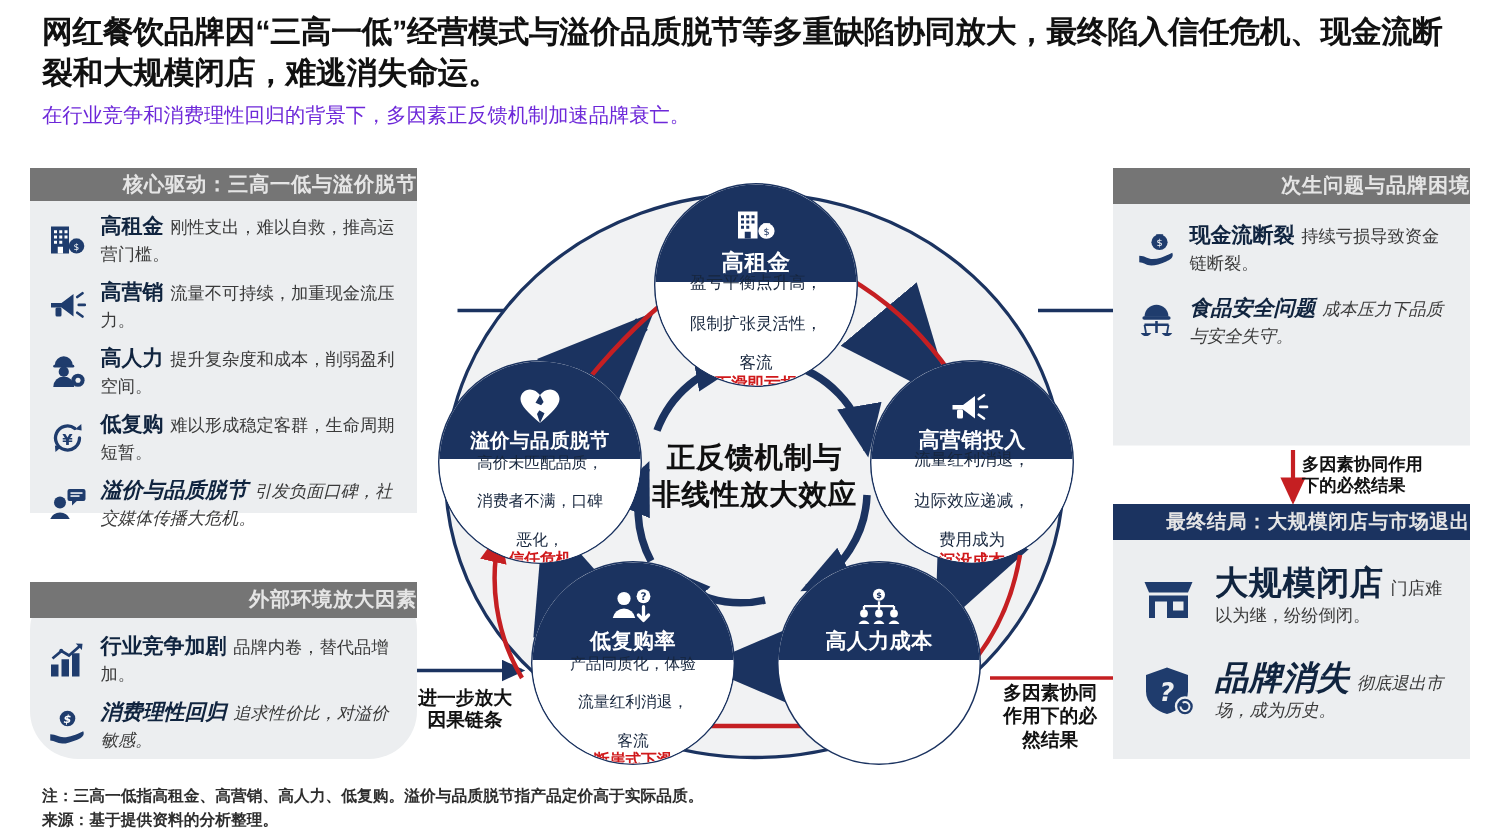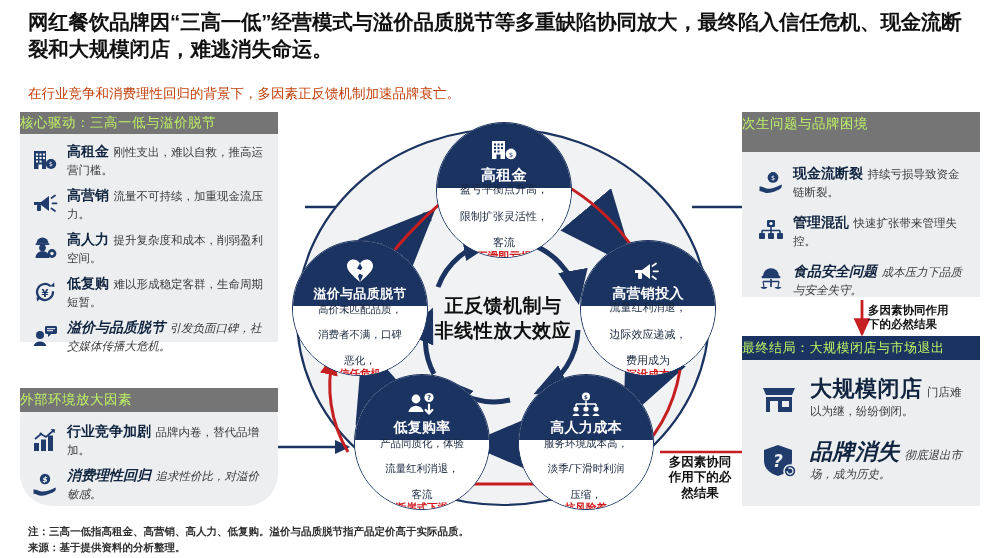--- a/index.html
+++ b/index.html
@@ -12,28 +12,28 @@
   }
   .page{position:relative;width:1000px;height:558px;}
 
   
   .header{position:absolute;left:28px;top:8px;width:948px;}
   .title{
     font-size:20.5px;font-weight:bold;line-height:1.32;
     color:#111111;letter-spacing:-0.2px;
   }
   .subtitle{
-    margin-top:23px;font-size:13.5px;color:#c2410c;font-weight:normal;
+    margin-top:6px;font-size:13.5px;color:#6d28d9;font-weight:normal;
     letter-spacing:0px;
   }
 
   
   .panel{position:absolute;background:#eceef0;}
   .panel-head{
-    color:#bef264;font-weight:normal;text-align:left;
+    color:#e5e5e5;font-weight:bold;text-align:right;
     font-size:13.5px;letter-spacing:.5px;
   }
   .head-gray{background:#757575;}
   .head-navy{background:#1b3360;}
   .panel-body{padding:7px 10px 8px 10px;}
 
   .item{display:flex;align-items:center;margin-bottom:7px;}
   .item:last-child{margin-bottom:2px;font-style:italic;}
   .item .ico{
     width:30px;min-width:30px;height:30px;margin-right:7px;
@@ -105,20 +105,22 @@
 
     <path d="M270,447 L348,447" stroke="#1b3360" stroke-width="2.4" fill="none" marker-end="url(#navyArrow)"></path>
 
     <path d="M692,207 L760,207" stroke="#1b3360" stroke-width="2.4" fill="none" marker-end="url(#navyArrow)"></path>
 
     <path d="M660,452 L760,452" stroke="#c51f22" stroke-width="2.4" fill="none" marker-end="url(#redArrow)"></path>
 
     <path d="M862,300 L862,334" stroke="#c51f22" stroke-width="2.8" fill="none" marker-end="url(#redArrow)"></path>
   </svg>
 
+  <div class="cap" style="left:250px;top:458px;width:120px;white-space:pre-line;">进一步放大
+因果链条</div>
   <div class="cap" style="left:650px;top:455px;width:100px;white-space:pre-line;">多因素协同
 作用下的必
 然结果</div>
   <div class="cap" style="left:868px;top:303px;width:126px;text-align:left;white-space:pre-line;font-size:11.5px;">多因素协同作用
 下的必然结果</div>
 
   <div class="panel" style="left:20px;top:112px;width:258px;height:230px;">
     <div class="panel-head head-gray" style="line-height:22px;height:22px;">核心驱动：三高一低与溢价脱节</div>
     <div class="panel-body">
 
@@ -244,54 +246,38 @@
         <span class="txt">
           <span class="t">消费理性回归</span>
           <span class="d">追求性价比，对溢价敏感。</span>
         </span>
       </div>
 
     </div>
   </div>
 
   <div class="panel" style="left:742px;top:112px;width:238px;height:185px;">
-    <div class="panel-head head-gray" style="line-height:24px;height:40px;">次生问题与品牌困境</div>
+    <div class="panel-head head-gray" style="line-height:24px;height:24px;">次生问题与品牌困境</div>
     <div class="panel-body" style="padding:11px 10px 8px 14px;">
 
       <div class="item" style="margin-bottom:12px;">
         <span class="ico">
           <svg width="26" height="26" viewBox="0 0 26 26">
               <ellipse cx="15" cy="8.5" rx="5.4" ry="5.2" fill="#1f3c6d"></ellipse>
               <path d="M12.6 3.2 L17.6 3.2 L16.3 5 L13.9 5 Z" fill="#1f3c6d"></path>
               <text x="15" y="11.2" font-size="6.4" fill="#fff" text-anchor="middle" font-family="DejaVu Sans">$</text>
               <path d="M1.5 17.5 c4 0 5.5 2.2 9 2.2 c4 0 8-1.7 13-4.2 c1.2 2.9 -1 4.6 -4 5.8 c-4 1.7 -7 2.7 -10 2.7 c-3.4 0 -5.2 -2.1 -8 -2.1 Z" fill="#1f3c6d"></path>
             </svg>
         </span>
         <span class="txt">
           <span class="t">现金流断裂</span>
           <span class="d">持续亏损导致资金链断裂。</span>
         </span>
       </div>
 
-      <div class="item" style="margin-bottom:12px;">
-        <span class="ico">
-          <svg width="26" height="26" viewBox="0 0 26 26">
-              <rect x="9" y="2" width="8" height="7" rx="1" fill="#1f3c6d"></rect>
-              <circle cx="13" cy="5.5" r="1.6" fill="#fff"></circle>
-              <path d="M13 9 L13 12.5 M4 12.5 L22 12.5 M4 12.5 L4 15 M13 12.5 L13 15 M22 12.5 L22 15" stroke="#1f3c6d" stroke-width="1.6" fill="none"></path>
-              <rect x="1" y="15" width="6" height="6" rx="1" fill="#1f3c6d"></rect>
-              <rect x="10" y="15" width="6" height="6" rx="1" fill="#1f3c6d"></rect>
-              <rect x="19" y="15" width="6" height="6" rx="1" fill="#1f3c6d"></rect>
-            </svg>
-        </span>
-        <span class="txt">
-          <span class="t">管理混乱</span>
-          <span class="d">快速扩张带来管理失控。</span>
-        </span>
-      </div>
 
       <div class="item">
         <span class="ico">
           <svg width="26" height="26" viewBox="0 0 26 26">
               <path d="M5 9.2 a8 8 0 0 1 16 0 Z" fill="#1f3c6d"></path>
               <rect x="3.6" y="8.8" width="18.8" height="2.4" rx="1.2" fill="#1f3c6d"></rect>
               <path d="M13 12 L13 20 M5 14.5 L21 14.5" stroke="#1f3c6d" stroke-width="1.7"></path>
               <path d="M2.5 20 a4 4 0 0 0 7 0 Z" fill="#1f3c6d"></path>
               <path d="M16.5 20 a4 4 0 0 0 7 0 Z" fill="#1f3c6d"></path>
               <path d="M5 14.5 L6 20 M21 14.5 L20 20" stroke="#1f3c6d" stroke-width="1.2"></path>
@@ -436,27 +422,20 @@
               <circle cx="5" cy="17" r="2.6" fill="#fff"></circle>
               <path d="M1.4 24 a3.9 3.9 0 0 1 7.2 0 Z" fill="#fff"></path>
               <circle cx="15" cy="17" r="2.6" fill="#fff"></circle>
               <path d="M11.4 24 a3.9 3.9 0 0 1 7.2 0 Z" fill="#fff"></path>
               <circle cx="25" cy="17" r="2.6" fill="#fff"></circle>
               <path d="M21.4 24 a3.9 3.9 0 0 1 7.2 0 Z" fill="#fff"></path>
             </svg>
         </span>
         <span class="ntitle" style="font-size:14px;margin-top:1px;">高人力成本</span>
       </div>
-      <div class="bot" style="height:70px;font-size:10.5px;padding:0 3px;">
-        <span>
-          <span>服务环境成本高，</span><br>
-          <span>淡季/下滑时利润</span><br>
-          <span>压缩，</span><span class="hl">抗风险差</span>
-        </span>
-      </div>
     </div>
 
     <div class="node" style="left:66px;top:262px;width:134px;height:134px;">
       <div class="top" style="height:62px;padding-bottom:3px;">
         <span class="nico">
           <svg width="30" height="26" viewBox="0 0 30 26">
               <circle cx="9" cy="7" r="4.4" fill="#fff"></circle>
               <path d="M1.5 20 a7.6 7.6 0 0 1 15 0 Z" fill="#fff"></path>
               <circle cx="22" cy="5.5" r="4.6" fill="#fff"></circle>
               <text x="22" y="8.2" font-size="7" fill="#1b3360" text-anchor="middle" font-family="DejaVu Sans" font-weight="bold">?</text>

